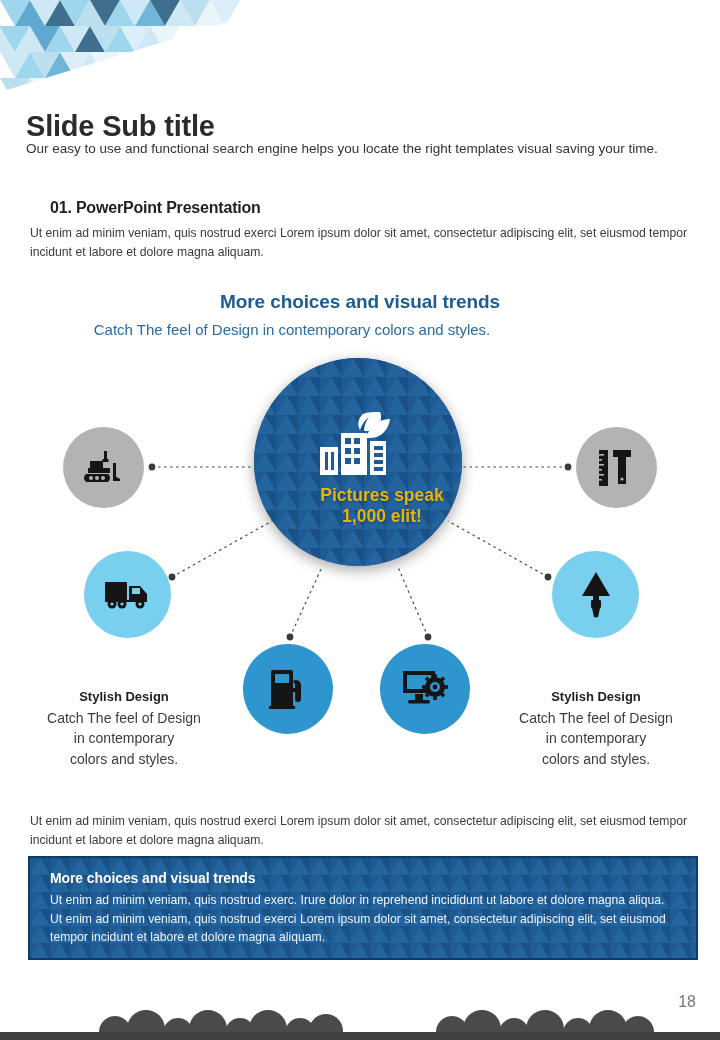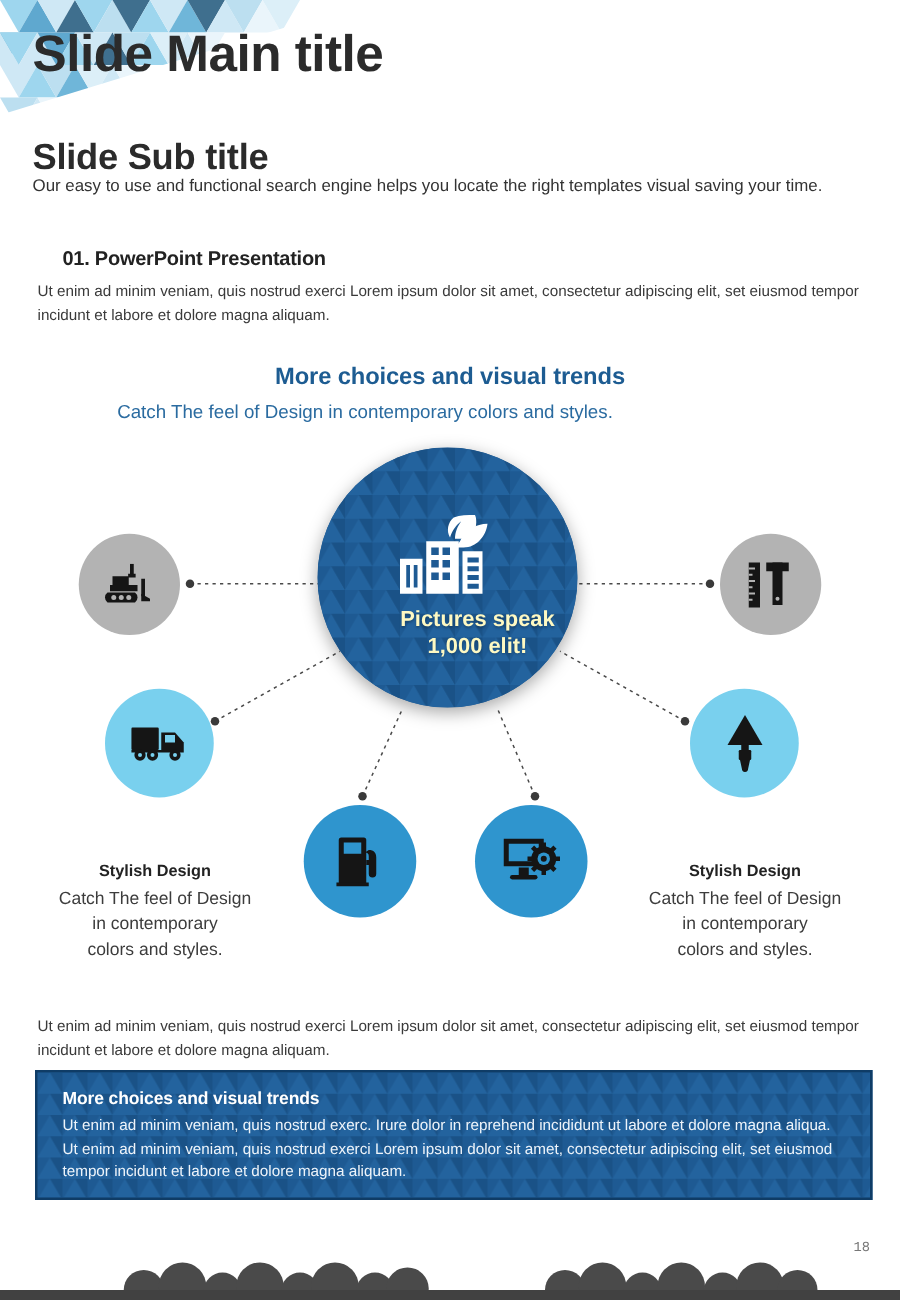--- a/index.html
+++ b/index.html
@@ -61,21 +61,21 @@
 
   .c-center{
     left:254px;top:73px;width:208px;height:208px;
     background:#1e5a93;
     box-shadow:0 4px 14px rgba(0,0,0,.35);
     flex-direction:column;
   }
   .c-center .tex{position:absolute;inset:0;border-radius:50%;overflow:hidden;}
   .c-center .ico{position:relative;margin-top:14px;}
   .c-center .cap{
-    position:relative;margin-top:8px;text-align:center;color:#fef9c3;
+    position:relative;margin-top:8px;text-align:center;color:#eab308;
     font-size:17.5px;font-weight:bold;line-height:1.18;
     text-shadow:0 1px 2px rgba(0,0,0,.25);
     margin-left:48px;
   }
 
   .c-gray{width:81px;height:81px;background:#b3b3b3;}
   .c-sky{width:87px;height:87px;background:#79d0ee;}
   .c-blue{width:90px;height:90px;background:#2f95ce;}
 
   #n-bulldozer{left:63px;top:142px;}
@@ -95,21 +95,21 @@
   .callout{
     position:absolute;left:28px;top:856px;width:666px;height:100px;
     background:#1e5a93;border:2px solid #0f3c66;overflow:hidden;
   }
   .callout .tex{position:absolute;inset:0;}
   .callout .inner{position:relative;padding:12px 20px 0 20px;}
   .callout .ct{font-size:14px;font-weight:bold;color:#fff;margin-bottom:5px;letter-spacing:-0.1px;}
   .callout .cb{font-size:12.2px;color:#eef4fa;line-height:1.52;}
 
   
-  .page-num{position:absolute;right:24px;top:993px;font-size:11px;color:#777;font-family:Liberation Mono, monospace;}
+  .page-num{position:absolute;right:24px;top:993px;font-size:16px;color:#777;}
   .footer{position:absolute;left:0;top:1002px;width:720px;height:38px;}
 </style>
 </head>
 <body>
 
 <div class="slide">
 
   <div class="mosaic">
     <svg width="300" height="92" viewBox="0 0 300 92" xmlns="http://www.w3.org/2000/svg">
       <defs>
@@ -162,21 +162,20 @@
         </g>
         <g>
           <polygon points="0,78 30,78 15,104" fill="#bcdff0"></polygon>
           <polygon points="15,104 30,78 45,104" fill="#cfe8f5"></polygon>
           <polygon points="30,78 60,78 45,104" fill="#eaf5fb"></polygon>
         </g>
       </g>
     </svg>
   </div>
 
-  <div class="main-title">Slide Main title</div>
   <div class="sub-title">Slide Sub title</div>
   <div class="sub-desc">Our easy to use and functional search engine helps you locate the right templates visual saving your time.</div>
 
   <div class="sec-head" id="sec1-head">01. PowerPoint Presentation</div>
   <div class="sec-body" id="sec1-body">Ut enim ad minim veniam, quis nostrud exerci  Lorem ipsum dolor sit amet, consectetur adipiscing elit, set eiusmod tempor incidunt et labore et dolore magna aliquam.</div>
 
   <div class="diagram">
 
     <div class="dia-title">More choices and visual trends</div>
     <div class="dia-sub">Catch The feel of Design in contemporary colors and styles.</div>

